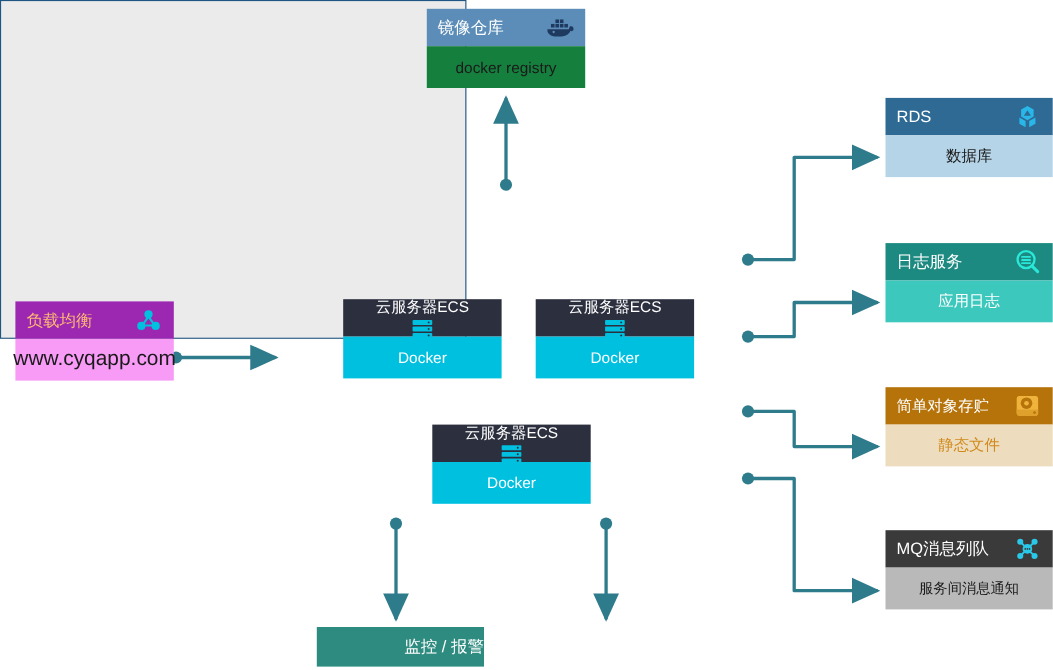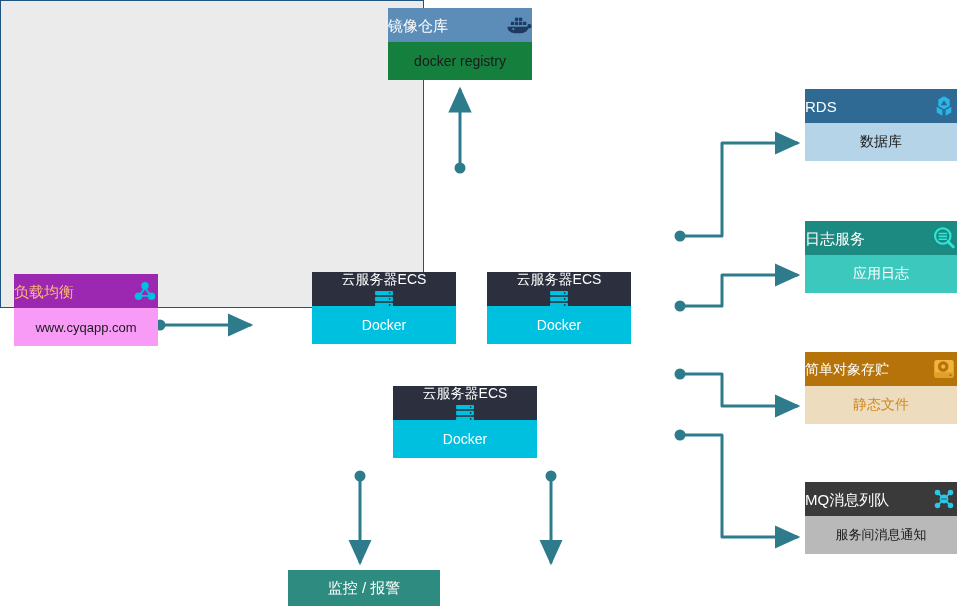--- a/index.html
+++ b/index.html
@@ -3,21 +3,21 @@
 <meta charset="utf-8">
 <style>
   html,body{margin:0;padding:0;background:#ffffff;}
   body{width:957px;height:609px;position:relative;overflow:hidden;
        font-family:"Liberation Sans","DejaVu Sans",sans-serif;}
   #canvas{position:absolute;left:0;top:0;width:957px;height:609px;}
   svg.wires{position:absolute;left:0;top:0;width:957px;height:609px;pointer-events:none;}
 
   .node{position:absolute;box-sizing:border-box;}
   .node .hdr{display:flex;align-items:center;justify-content:space-between;
-             box-sizing:border-box;padding:0 0;height:34px;}
+             box-sizing:border-box;padding:0 10px;height:34px;}
   .node .hdr .ttl{font-size:15px;line-height:1;white-space:nowrap;}
   .node .body{display:flex;align-items:center;justify-content:center;
               box-sizing:border-box;height:38px;font-size:14px;}
   .ico{width:26px;height:26px;flex:0 0 26px;display:block;}
 
   
   #platform{left:256px;top:168px;width:424px;height:308px;
             background:#ebebeb;border:1px solid #1f5582;box-sizing:border-box;}
   #platform .plabel{position:absolute;left:0;right:0;top:12px;text-align:center;
                     font-size:17px;color:#1a1a1a;}
@@ -34,40 +34,40 @@
   .ecs .hdr .ttl{color:#ffffff;font-size:14px;}
   .ecs .body{background:#00c0e0;color:#ffffff;}
   #ecs1{left:312px;top:272px;}
   #ecs2{left:487px;top:272px;}
   #ecs3{left:393px;top:386px;}
 
   
   #lb{left:14px;top:274px;width:144px;height:72px;}
   #lb .hdr{background:#9c27b0;}
   #lb .hdr .ttl{color:#fdba74;}
-  #lb .body{background:#f79bf7;color:#1a1a1a;font-size:13px;}
+  #lb .body{background:#f79bf7;color:#1a1a1a;font-size:19px;}
 
   
   .svc{width:152px;height:84px;left:805px;}
   #rds{top:89px;}
   #rds .hdr{background:#2e6a93;} #rds .hdr .ttl{color:#ffffff;}
   #rds .body{background:#b5d4e8;color:#1a1a1a;}
   #logsvc{top:221px;}
   #logsvc .hdr{background:#1c8a80;} #logsvc .hdr .ttl{color:#ffffff;}
   #logsvc .body{background:#3cc8bd;color:#ffffff;}
   #oss{top:352px;}
   #oss .hdr{background:#b5730a;} #oss .hdr .ttl{color:#ffffff;font-size:14px;}
   #oss .body{background:#eddcbe;color:#d08a1b;}
   #mq{top:482px;}
   #mq .hdr{background:#3a3a3a;} #mq .hdr .ttl{color:#ffffff;}
   #mq .body{background:#b9b9b9;color:#1a1a1a;font-size:13px;}
 
   
   .tool{height:36px;width:152px;display:flex;align-items:center;
-        justify-content:center;background:#2e8b7f;color:#ffffff;font-size:15px;}
+        justify-content:flex-end;background:#2e8b7f;color:#ffffff;font-size:15px;}
   #monitor{left:288px;top:570px;}
   #devops{left:475px;top:570px;}
 </style>
 </head>
 <body>
 
 <div id="canvas">
 
   <svg class="wires" viewBox="0 0 957 609">
     <defs>

